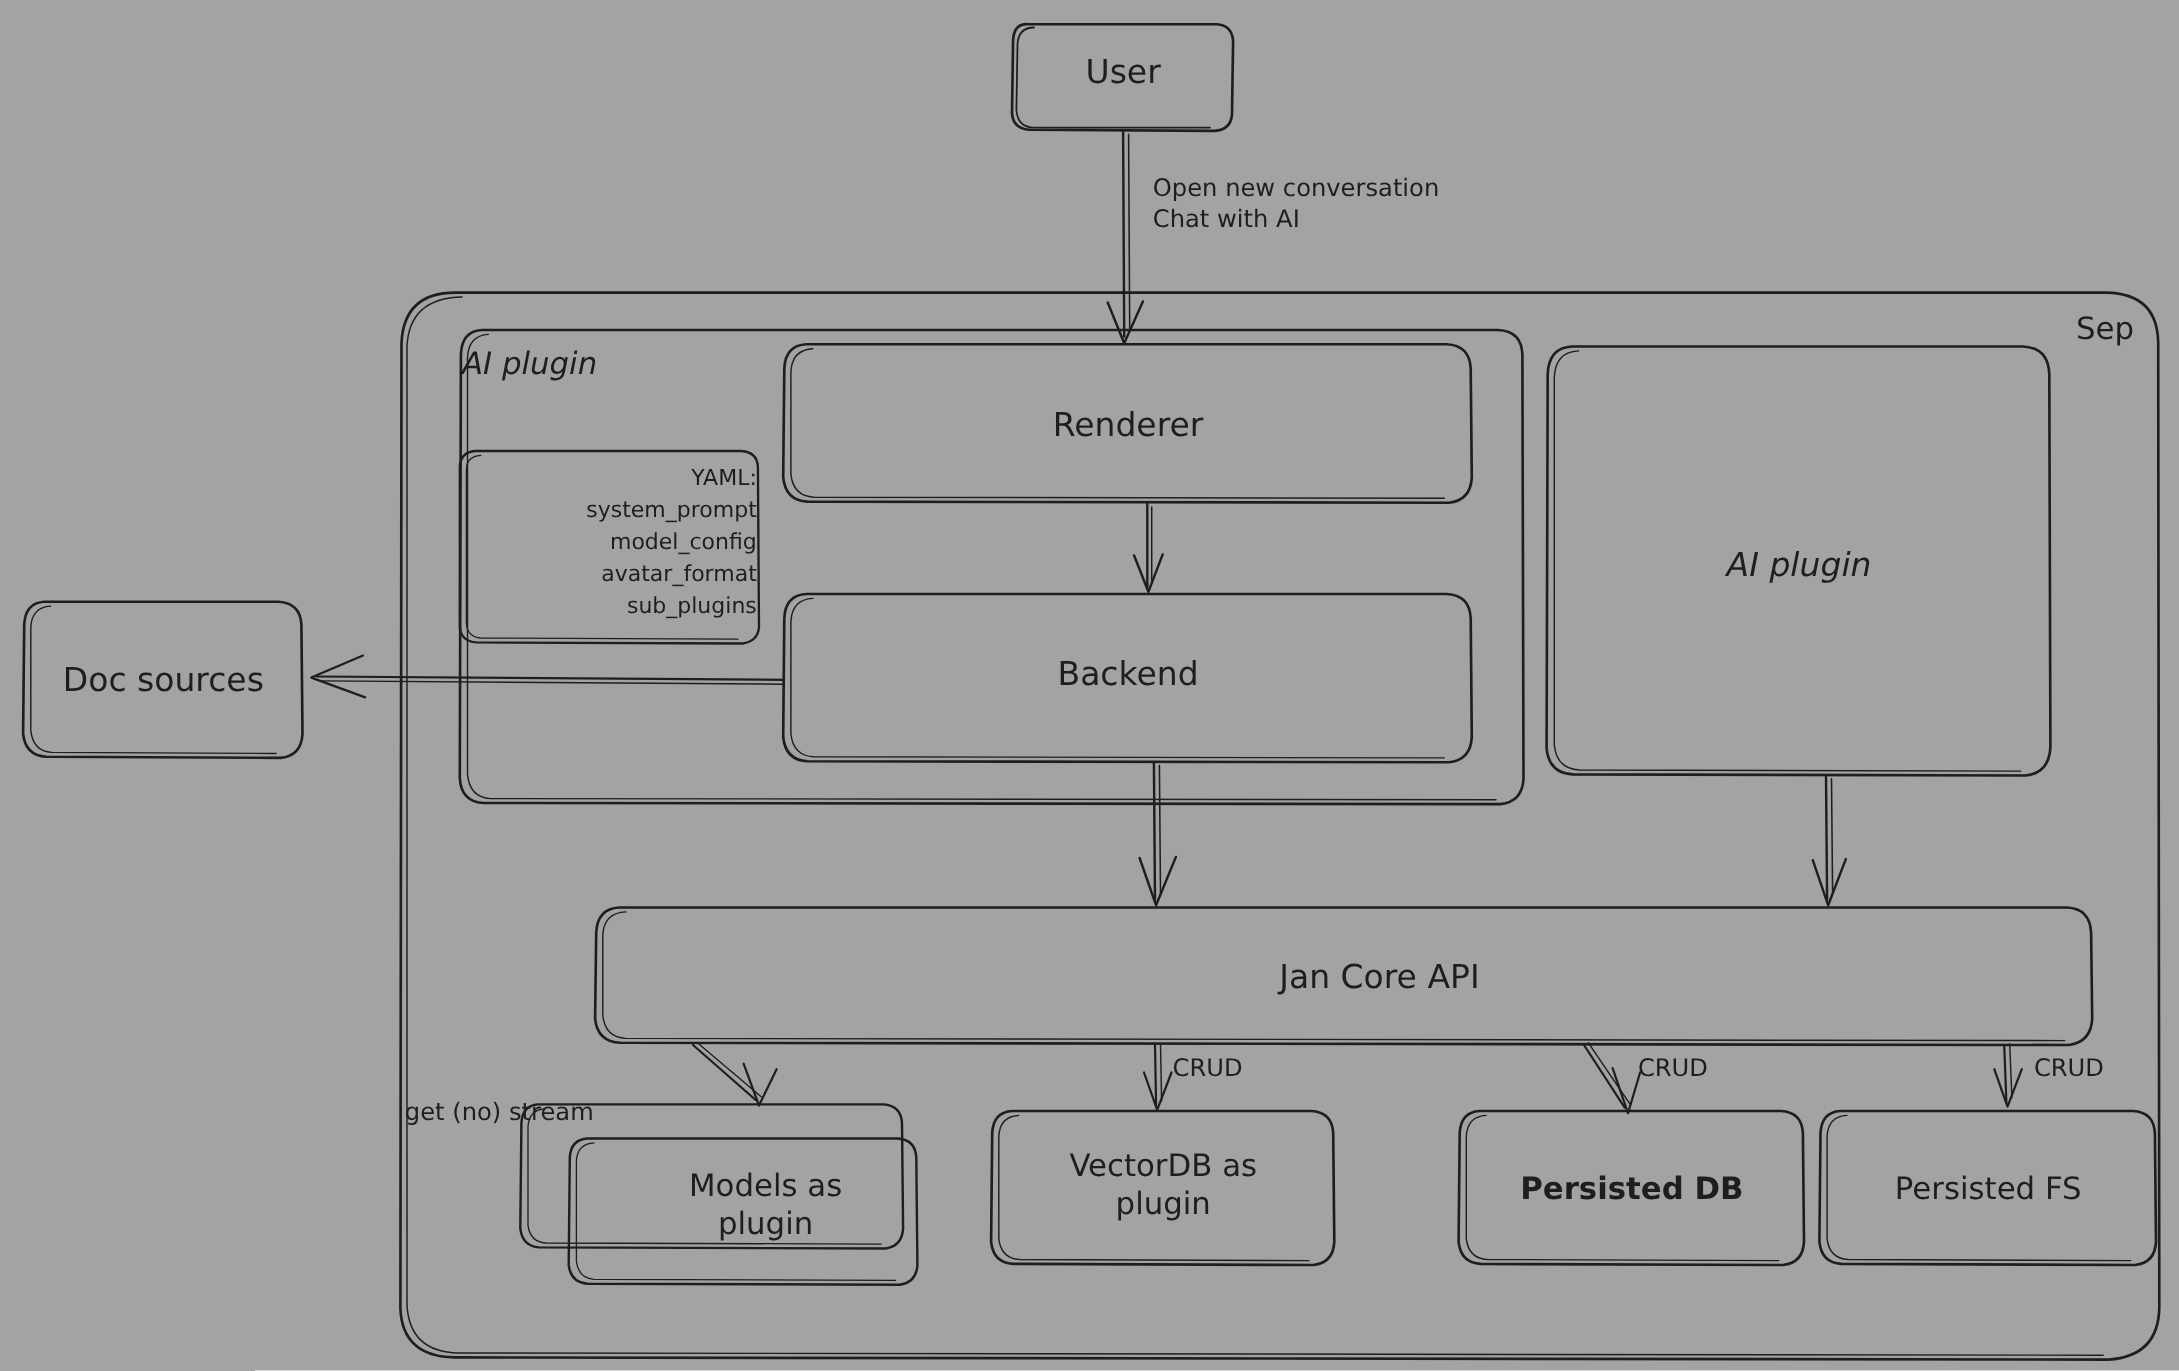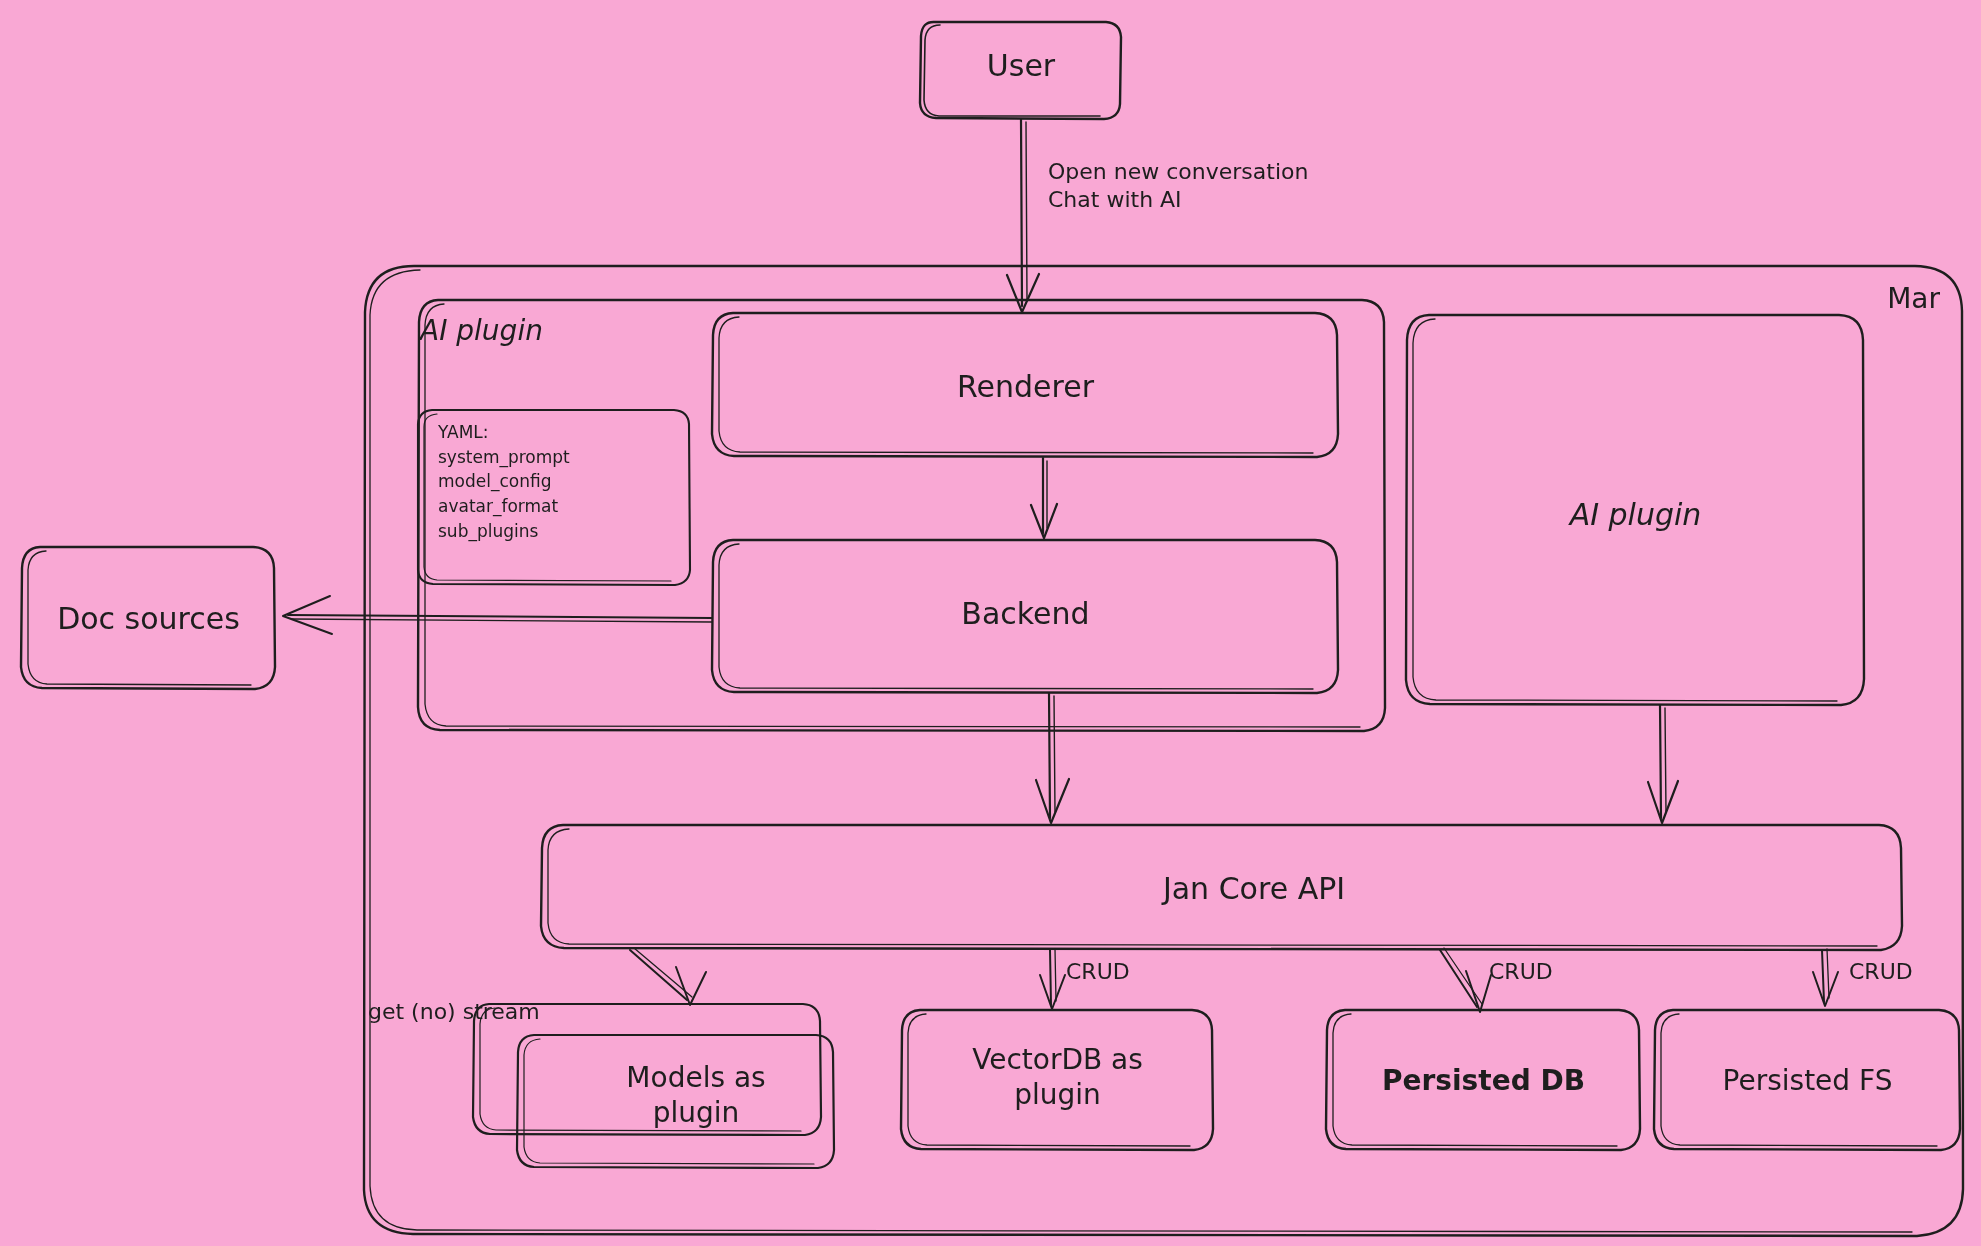--- a/index.html
+++ b/index.html
@@ -4,21 +4,21 @@
 <style>
   html, body {
     margin: 0;
     padding: 0;
     background: #ffffff;
   }
   #canvas {
     position: relative;
     width: 1981px;
     height: 1246px;
-    background: #f9a8d4;
+    background: #a3a3a3;
     overflow: hidden;
     font-family: "DejaVu Sans", sans-serif;
   }
   #svg-layer {
     position: absolute;
     left: 0;
     top: 0;
     width: 1981px;
     height: 1246px;
   }
@@ -26,21 +26,21 @@
     position: absolute;
     color: #1e1e1e;
     font-family: "DejaVu Sans", sans-serif;
     text-align: center;
     line-height: 1.25;
     white-space: pre-line;
     pointer-events: none;
   }
   .lbl-28 { font-size: 30px; }
   .lbl-26 { font-size: 28px; }
-  .lbl-yaml { font-size: 17px; text-align: left; line-height: 1.45; }
+  .lbl-yaml { font-size: 20px; text-align: right; line-height: 1.45; }
   .lbl-edge { font-size: 22px; text-align: left; }
 </style>
 </head>
 <body>
 
 <div id="canvas">
 
   <svg id="svg-layer" viewBox="0 0 1981 1246" xmlns="http://www.w3.org/2000/svg">
     <g fill="none" stroke="#1e1e1e" stroke-linecap="round" stroke-linejoin="round">
 
@@ -163,21 +163,21 @@
         <path stroke-width="2.0" d="M1822 950 L1824 1002"></path>
         <path stroke-width="1.3" d="M1827 949 L1829 998"></path>
         <path stroke-width="2.0" d="M1813 972 L1825 1006 L1838 972"></path>
       </g>
 
     </g>
   </svg>
 
   <div class="node-label lbl-28" style="left:920px; top:47px; width:202px;">User</div>
 
-  <div class="node-label lbl-26" style="left:1830px; top:281px; width:110px; text-align:right;">Mar</div>
+  <div class="node-label lbl-26" style="left:1830px; top:281px; width:110px; text-align:right;">Sep</div>
 
   <div class="node-label lbl-26" style="left:420px; top:313px; width:220px; text-align:left; font-style:italic;">AI plugin</div>
 
   <div class="node-label lbl-yaml" style="left:438px; top:420px; width:250px;">YAML:
 system_prompt
 model_config
 avatar_format
 sub_plugins</div>
 
   <div class="node-label lbl-28" style="left:713px; top:595px; width:625px;">Backend</div>

